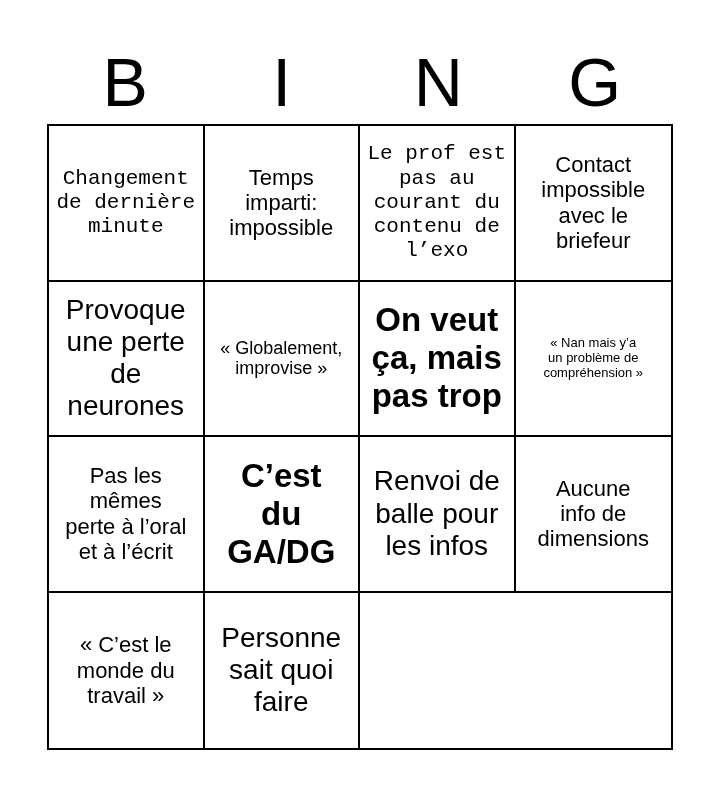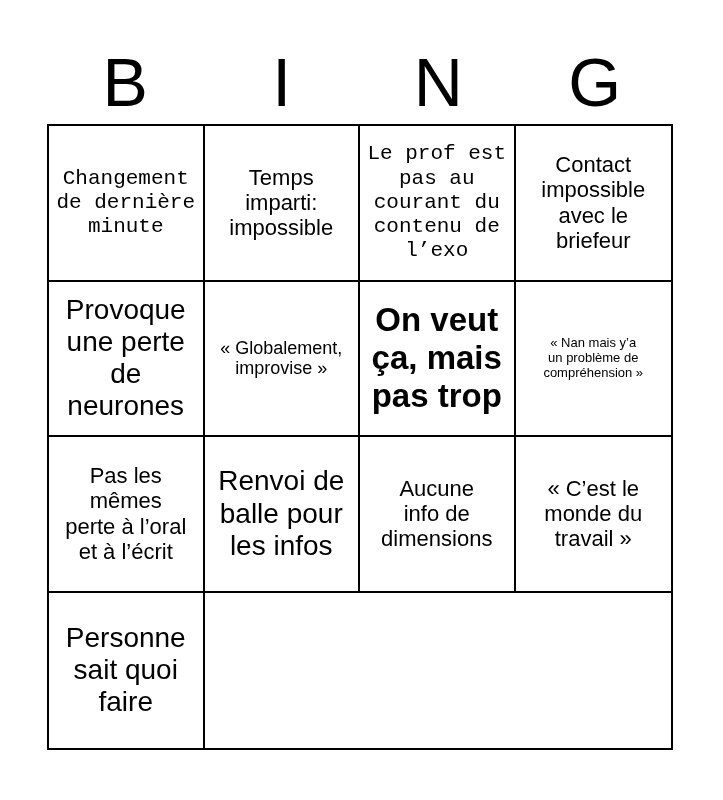--- a/index.html
+++ b/index.html
@@ -125,20 +125,25 @@
 un problème de
 compréhension »</span>
       </div>
 
     <div class="cell fs22">
         <span class="cell-text">Pas les
 mêmes
 perte à l’oral
 et à l’écrit</span>
       </div>
+    <div class="cell fs33">
+        <span class="cell-text">C’est
+du
+GA/DG</span>
+      </div>
 
     <div class="cell fs28">
         <span class="cell-text">Renvoi de
 balle pour
 les infos</span>
       </div>
     <div class="cell fs22">
         <span class="cell-text">Aucune
 info de
 dimensions</span>

